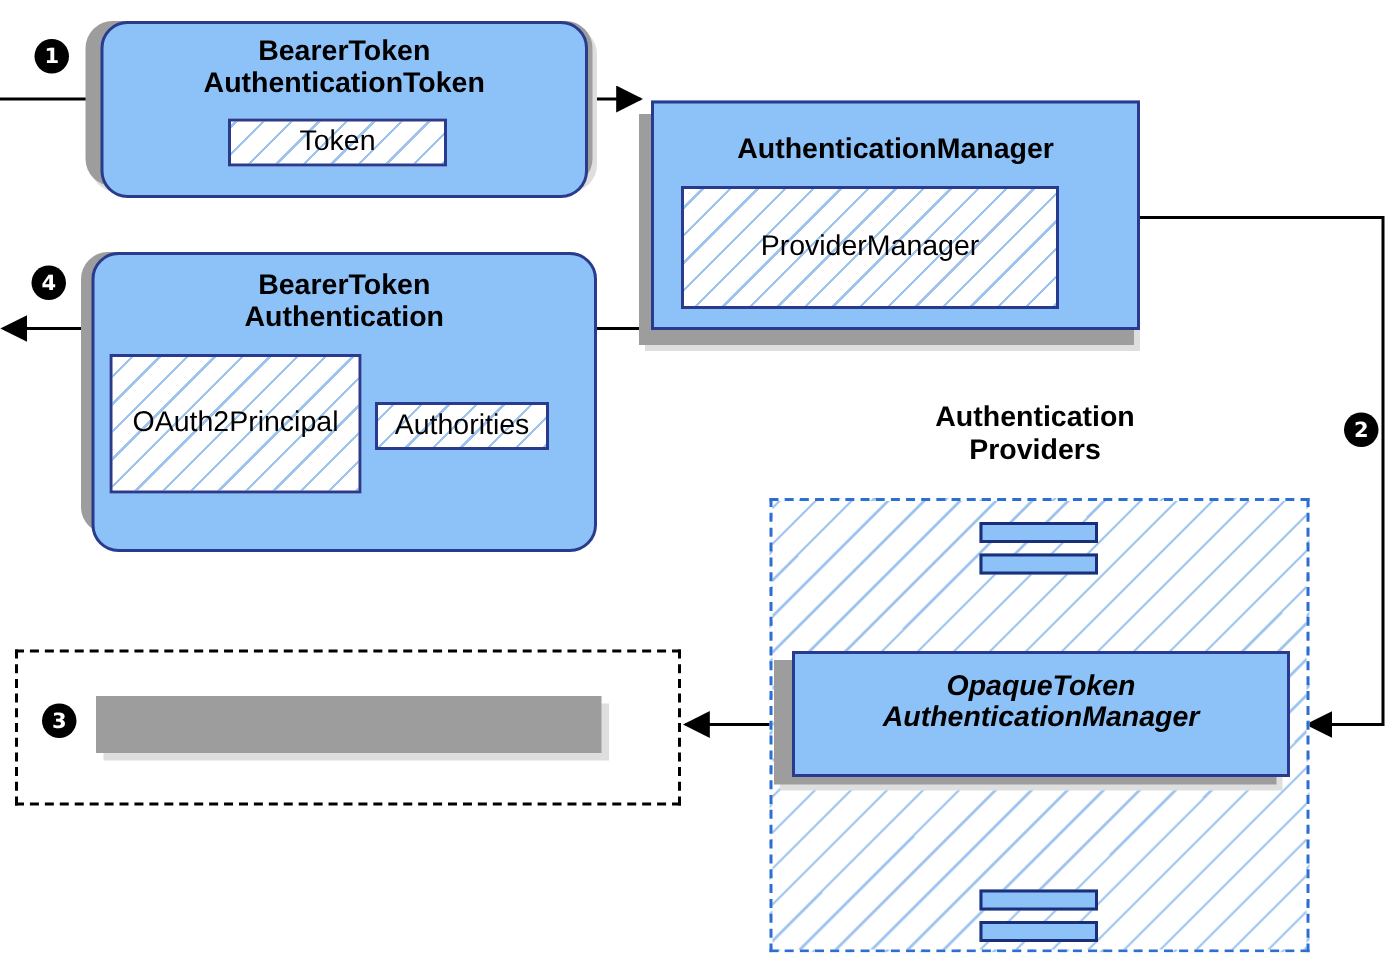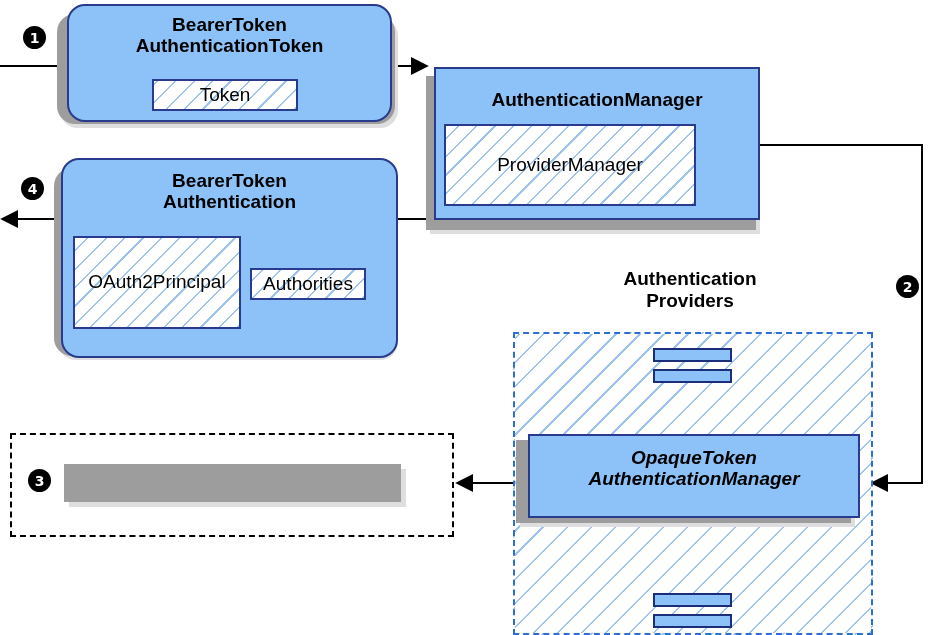--- a/index.html
+++ b/index.html
@@ -34,20 +34,21 @@
     background: #8CC2F8;
     border: 2px solid #2A3A8C;
     color: #000000;
     font-weight: bold;
     text-align: center;
     line-height: 1.12;
     z-index: 4;
   }
   .node.rounded {
     border-radius: 18px;
+    margin-top: 10px;
   }
   .node-shadow {
     position: absolute;
     background: #9d9d9d;
     z-index: 2;
   }
   .node-shadow.rounded { border-radius: 18px; }
   .node-shadow.light {
     background: #dedede;
     z-index: 1;
@@ -185,21 +186,21 @@
   </div>
   <div class="hatch" style="left:152px; top:79px; width:146px; height:32px; font-size:19px;">
     <span>Token</span>
   </div>
 
   <div class="node-shadow light" style="left:430px; top:80px; width:330px; height:154px;"></div>
   <div class="node-shadow" style="left:426px; top:76px; width:330px; height:154px;"></div>
   <div class="node" style="left:434px; top:67px; width:326px; height:153px; font-size:19px; padding-top:20px;">
     <span class="node-title">AuthenticationManager</span>
   </div>
-  <div class="hatch" style="left:444px; top:124px; width:252px; height:82px; font-size:19px;">
+  <div class="hatch" style="left:454px; top:124px; width:252px; height:82px; font-size:19px;">
     <span>ProviderManager</span>
   </div>
 
   <div class="node-shadow light rounded" style="left:58px; top:172px; width:340px; height:188px;"></div>
   <div class="node-shadow rounded" style="left:54px; top:168px; width:340px; height:188px;"></div>
   <div class="node rounded" style="left:61px; top:158px; width:337px; height:200px; font-size:19px; padding-top:10px;">
     <span class="node-title">BearerToken</span>
     <span class="node-title">Authentication</span>
   </div>
   <div class="hatch" style="left:73px; top:236px; width:168px; height:93px; font-size:19px; flex-direction:row;">

